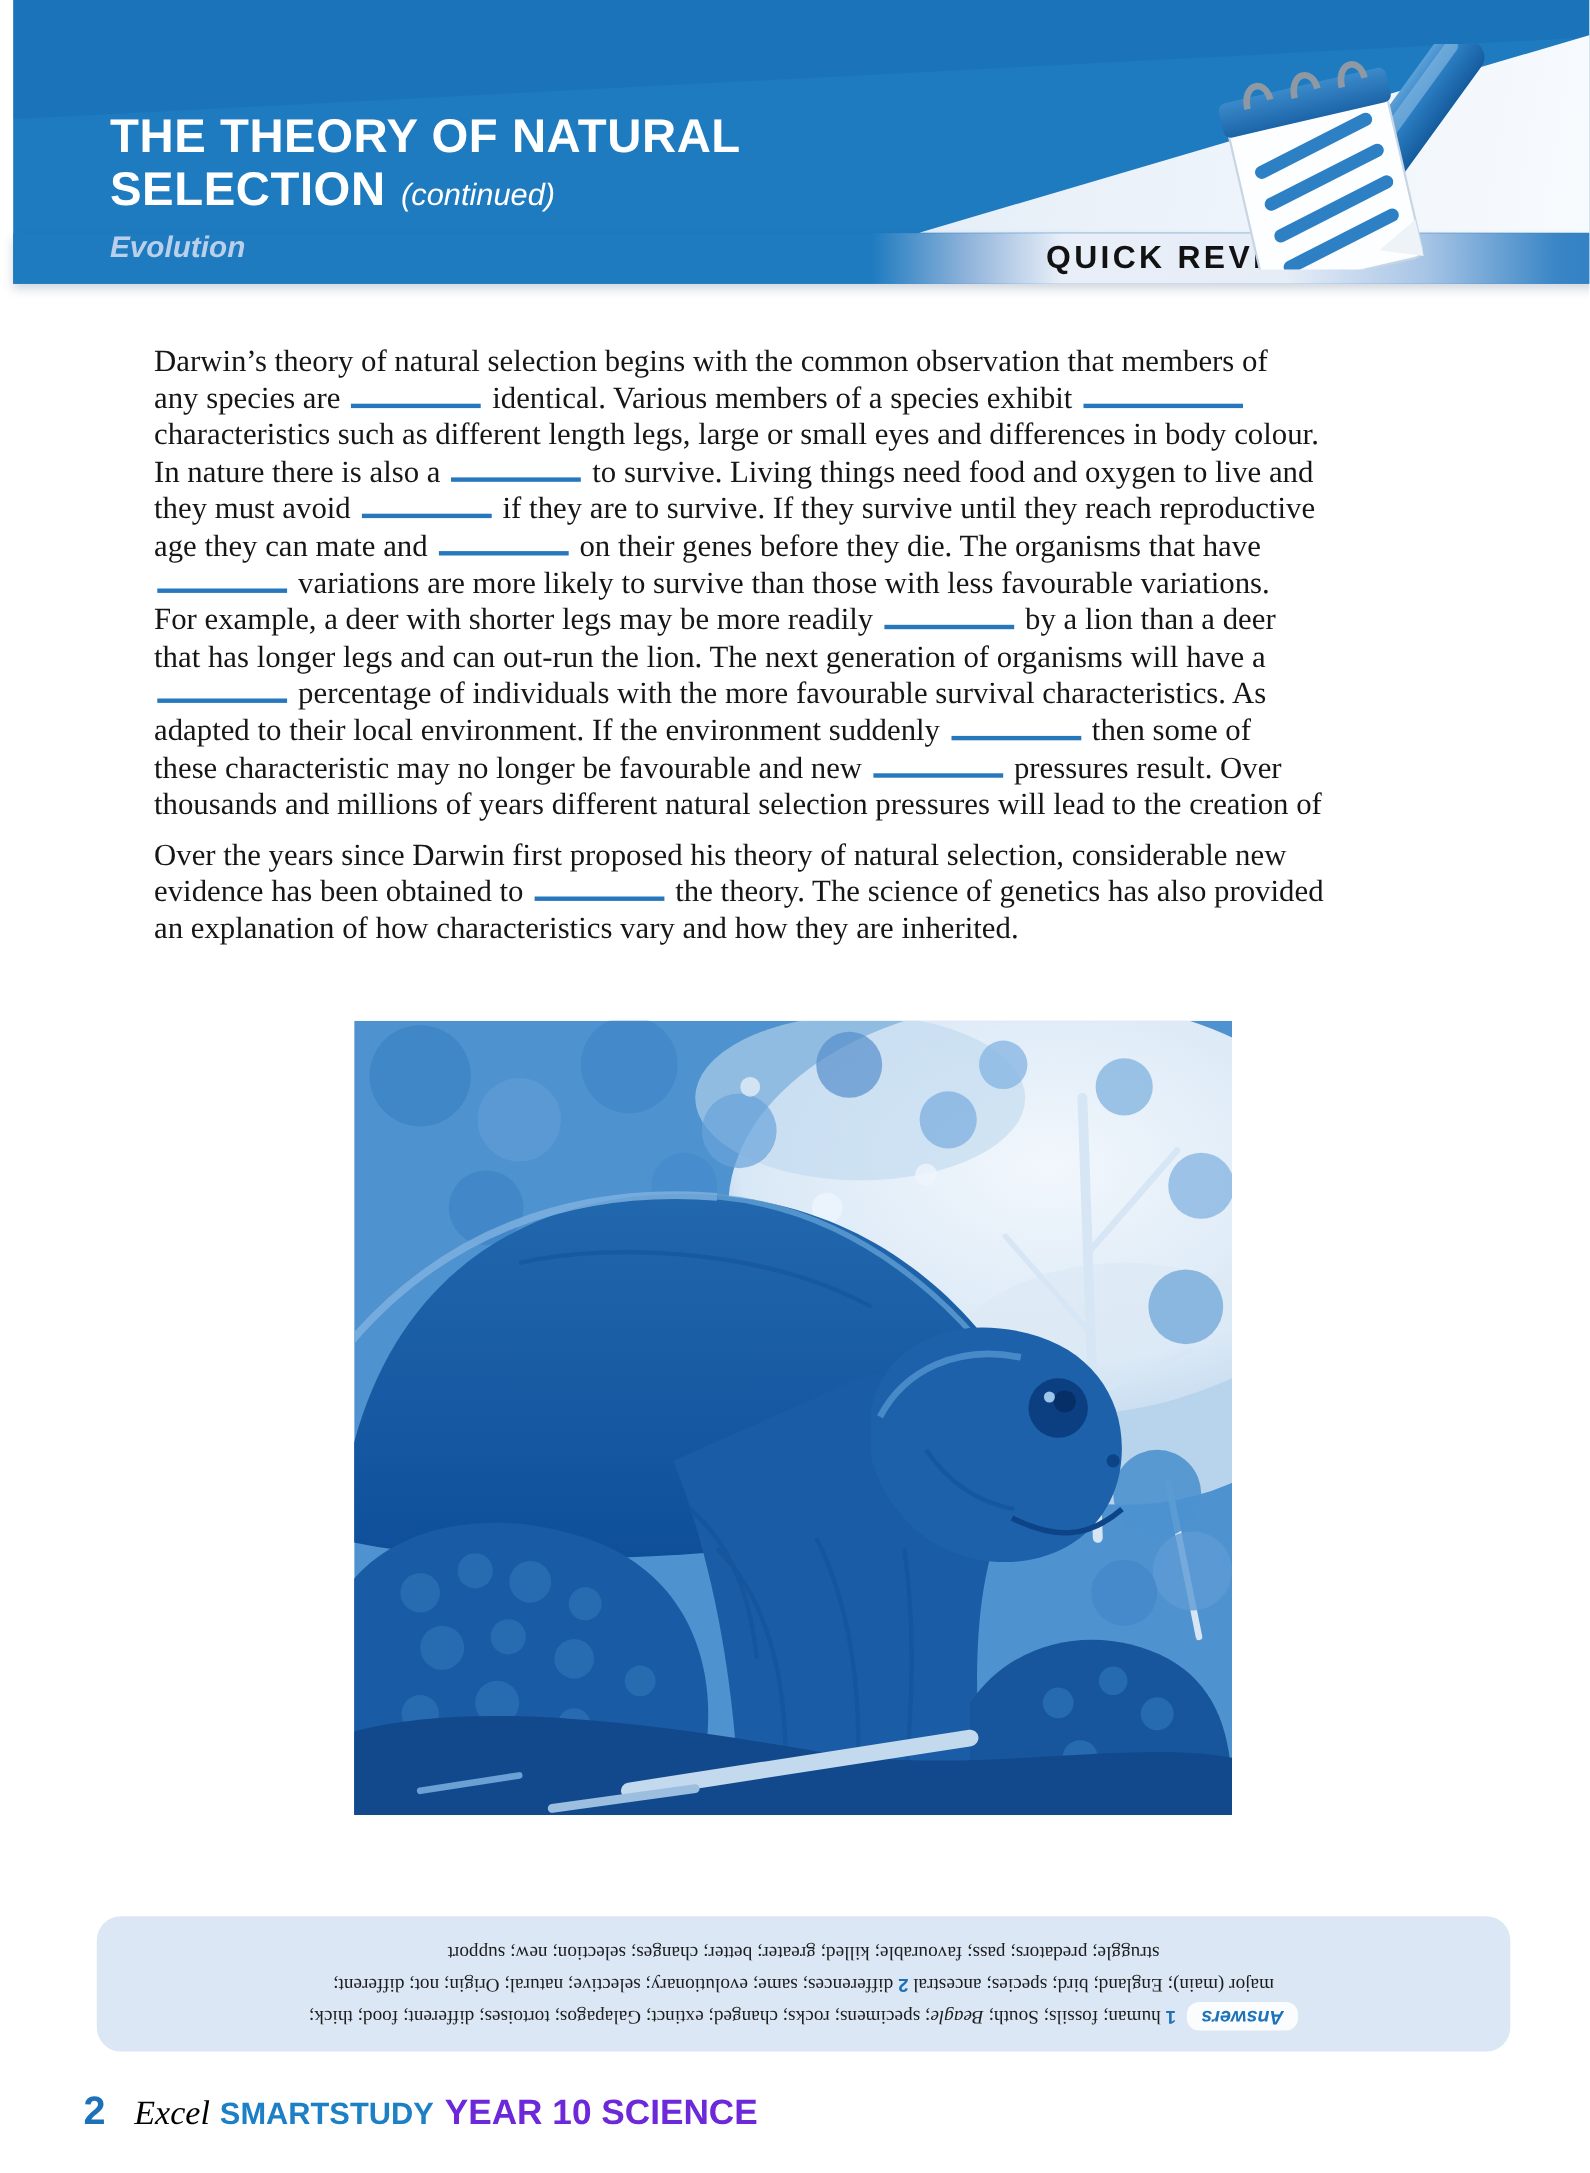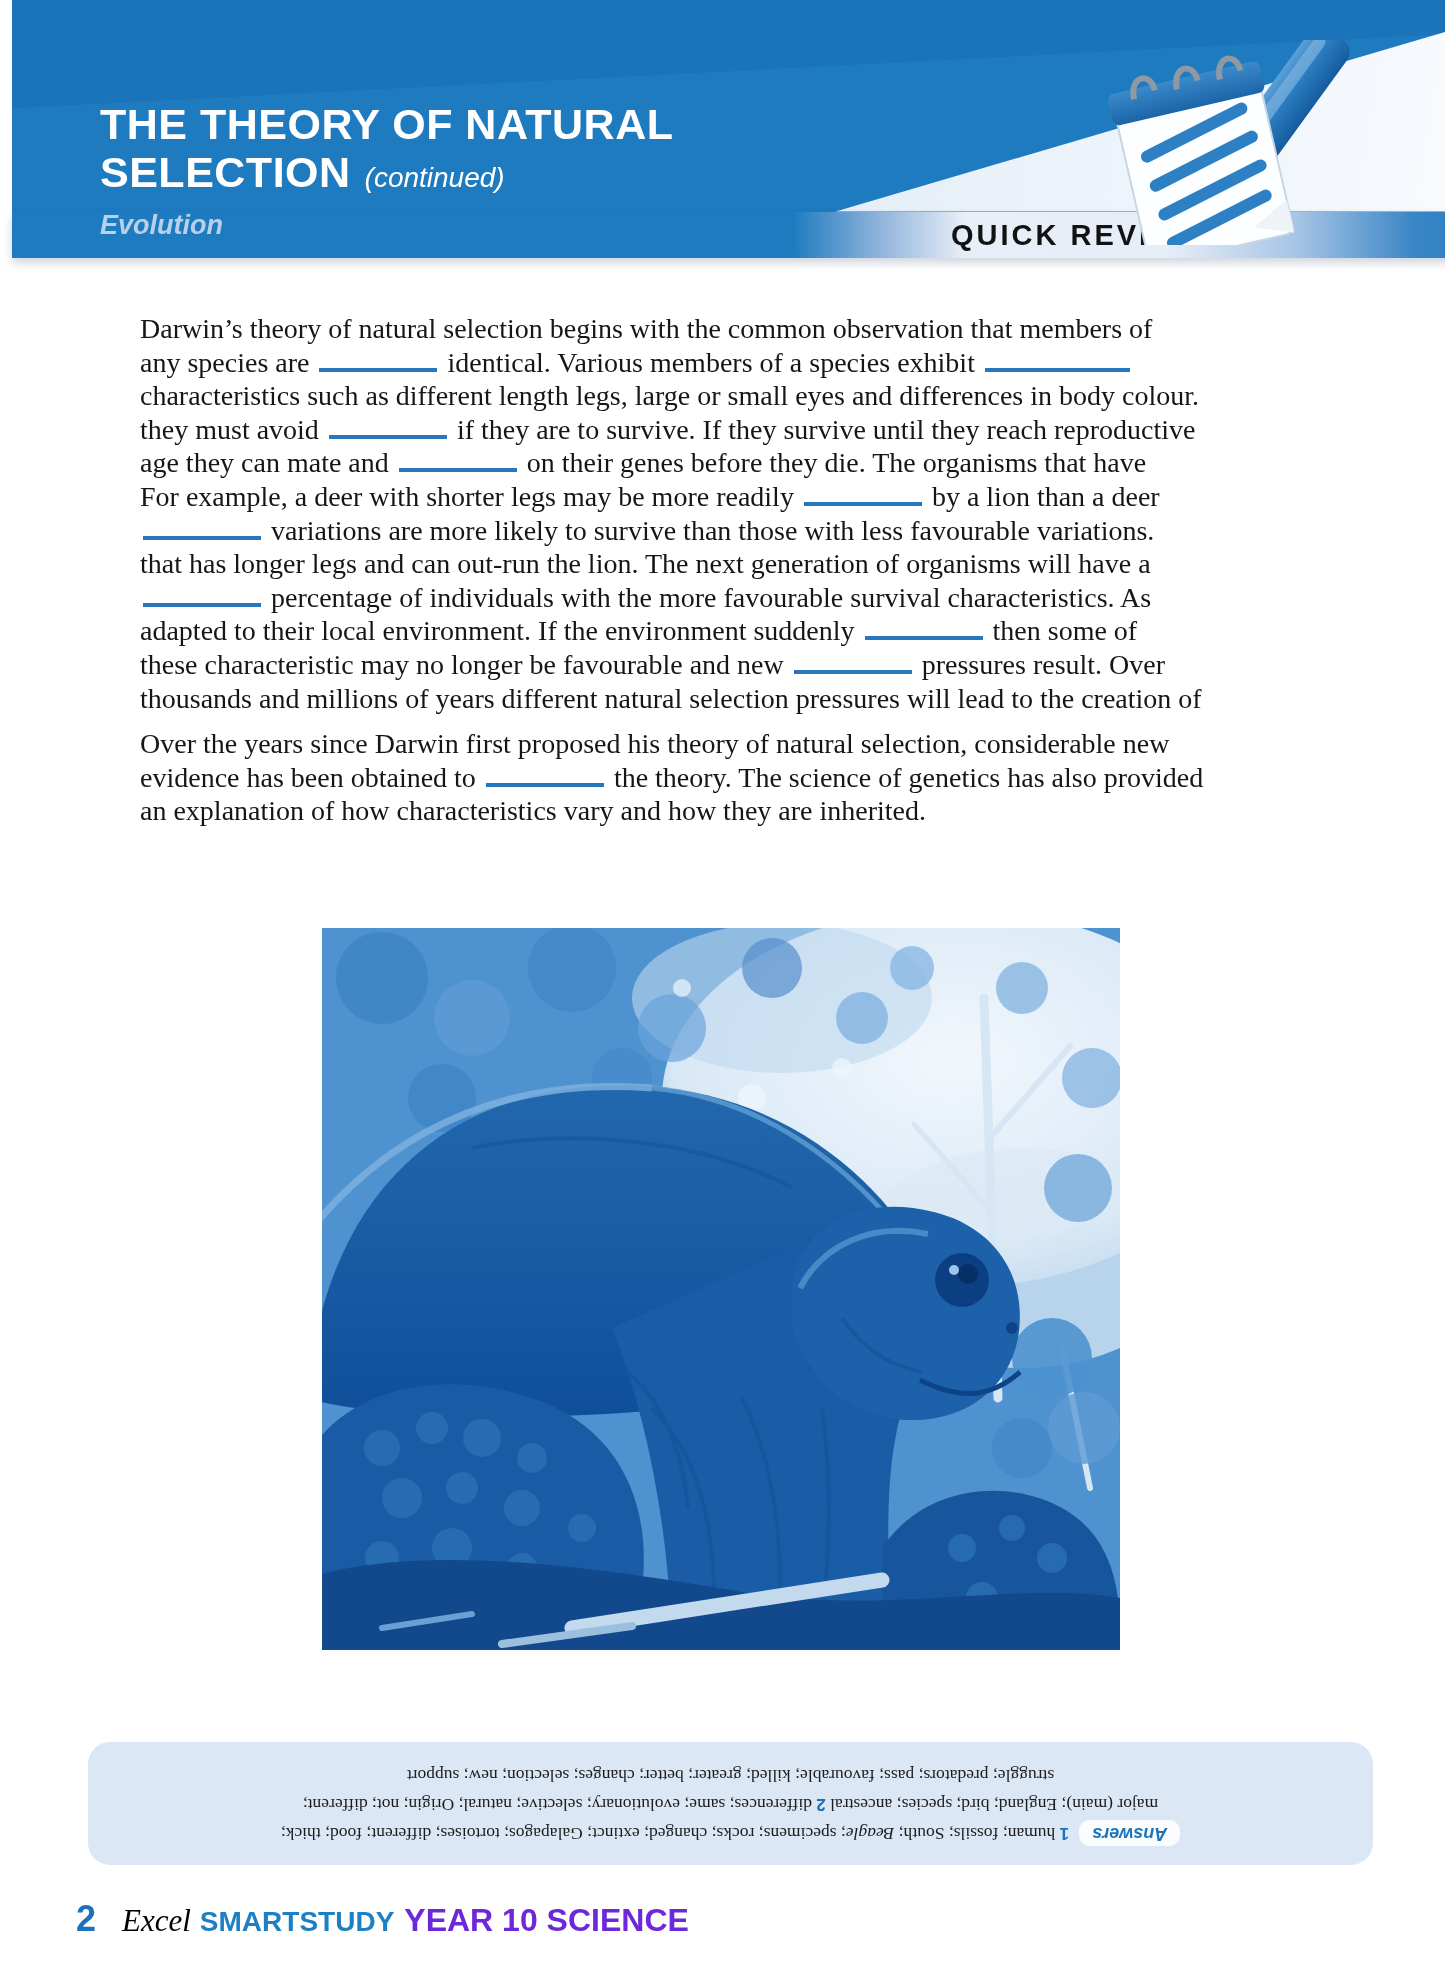--- a/index.html
+++ b/index.html
@@ -111,24 +111,25 @@
         <path d="M150 196 L188 176 L188 210 Z" fill="#eef3f8"></path>
       </g>
     </svg>
   </div>
 
   <div class="bodytext">
     <div>
         <div class="tline">Darwin’s theory of natural selection begins with the common observation that members of</div>
         <div class="tline">any species are <span class="blank" style="width: 118px;"></span> identical. Various members of a species exhibit <span class="blank" style="width: 145px;"></span></div>
         <div class="tline">characteristics such as different length legs, large or small eyes and differences in body colour.</div>
+        <div class="tline">In nature there is also a <span class="blank" style="width: 118px;"></span> to survive. Living things need food and oxygen to live and</div>
         <div class="tline">they must avoid <span class="blank" style="width: 118px;"></span> if they are to survive. If they survive until they reach reproductive</div>
         <div class="tline">age they can mate and <span class="blank" style="width: 118px;"></span> on their genes before they die. The organisms that have</div>
+        <div class="tline"><span class="blank" style="width: 118px;"></span> variations are more likely to survive than those with less favourable variations.</div>
         <div class="tline">For example, a deer with shorter legs may be more readily <span class="blank" style="width: 118px;"></span> by a lion than a deer</div>
-        <div class="tline"><span class="blank" style="width: 118px;"></span> variations are more likely to survive than those with less favourable variations.</div>
         <div class="tline">that has longer legs and can out-run the lion. The next generation of organisms will have a</div>
         <div class="tline"><span class="blank" style="width: 118px;"></span> percentage of individuals with the more favourable survival characteristics. As</div>
         <div class="tline">adapted to their local environment. If the environment suddenly <span class="blank" style="width: 118px;"></span> then some of</div>
         <div class="tline">these characteristic may no longer be favourable and new <span class="blank" style="width: 118px;"></span> pressures result. Over</div>
         <div class="tline">thousands and millions of years different natural selection pressures will lead to the creation of</div>
       </div>
     <div class="para2">
         <div class="tline">Over the years since Darwin first proposed his theory of natural selection, considerable new</div>
         <div class="tline">evidence has been obtained to <span class="blank" style="width: 118px;"></span> the theory. The science of genetics has also provided</div>
         <div class="tline">an explanation of how characteristics vary and how they are inherited.</div>

